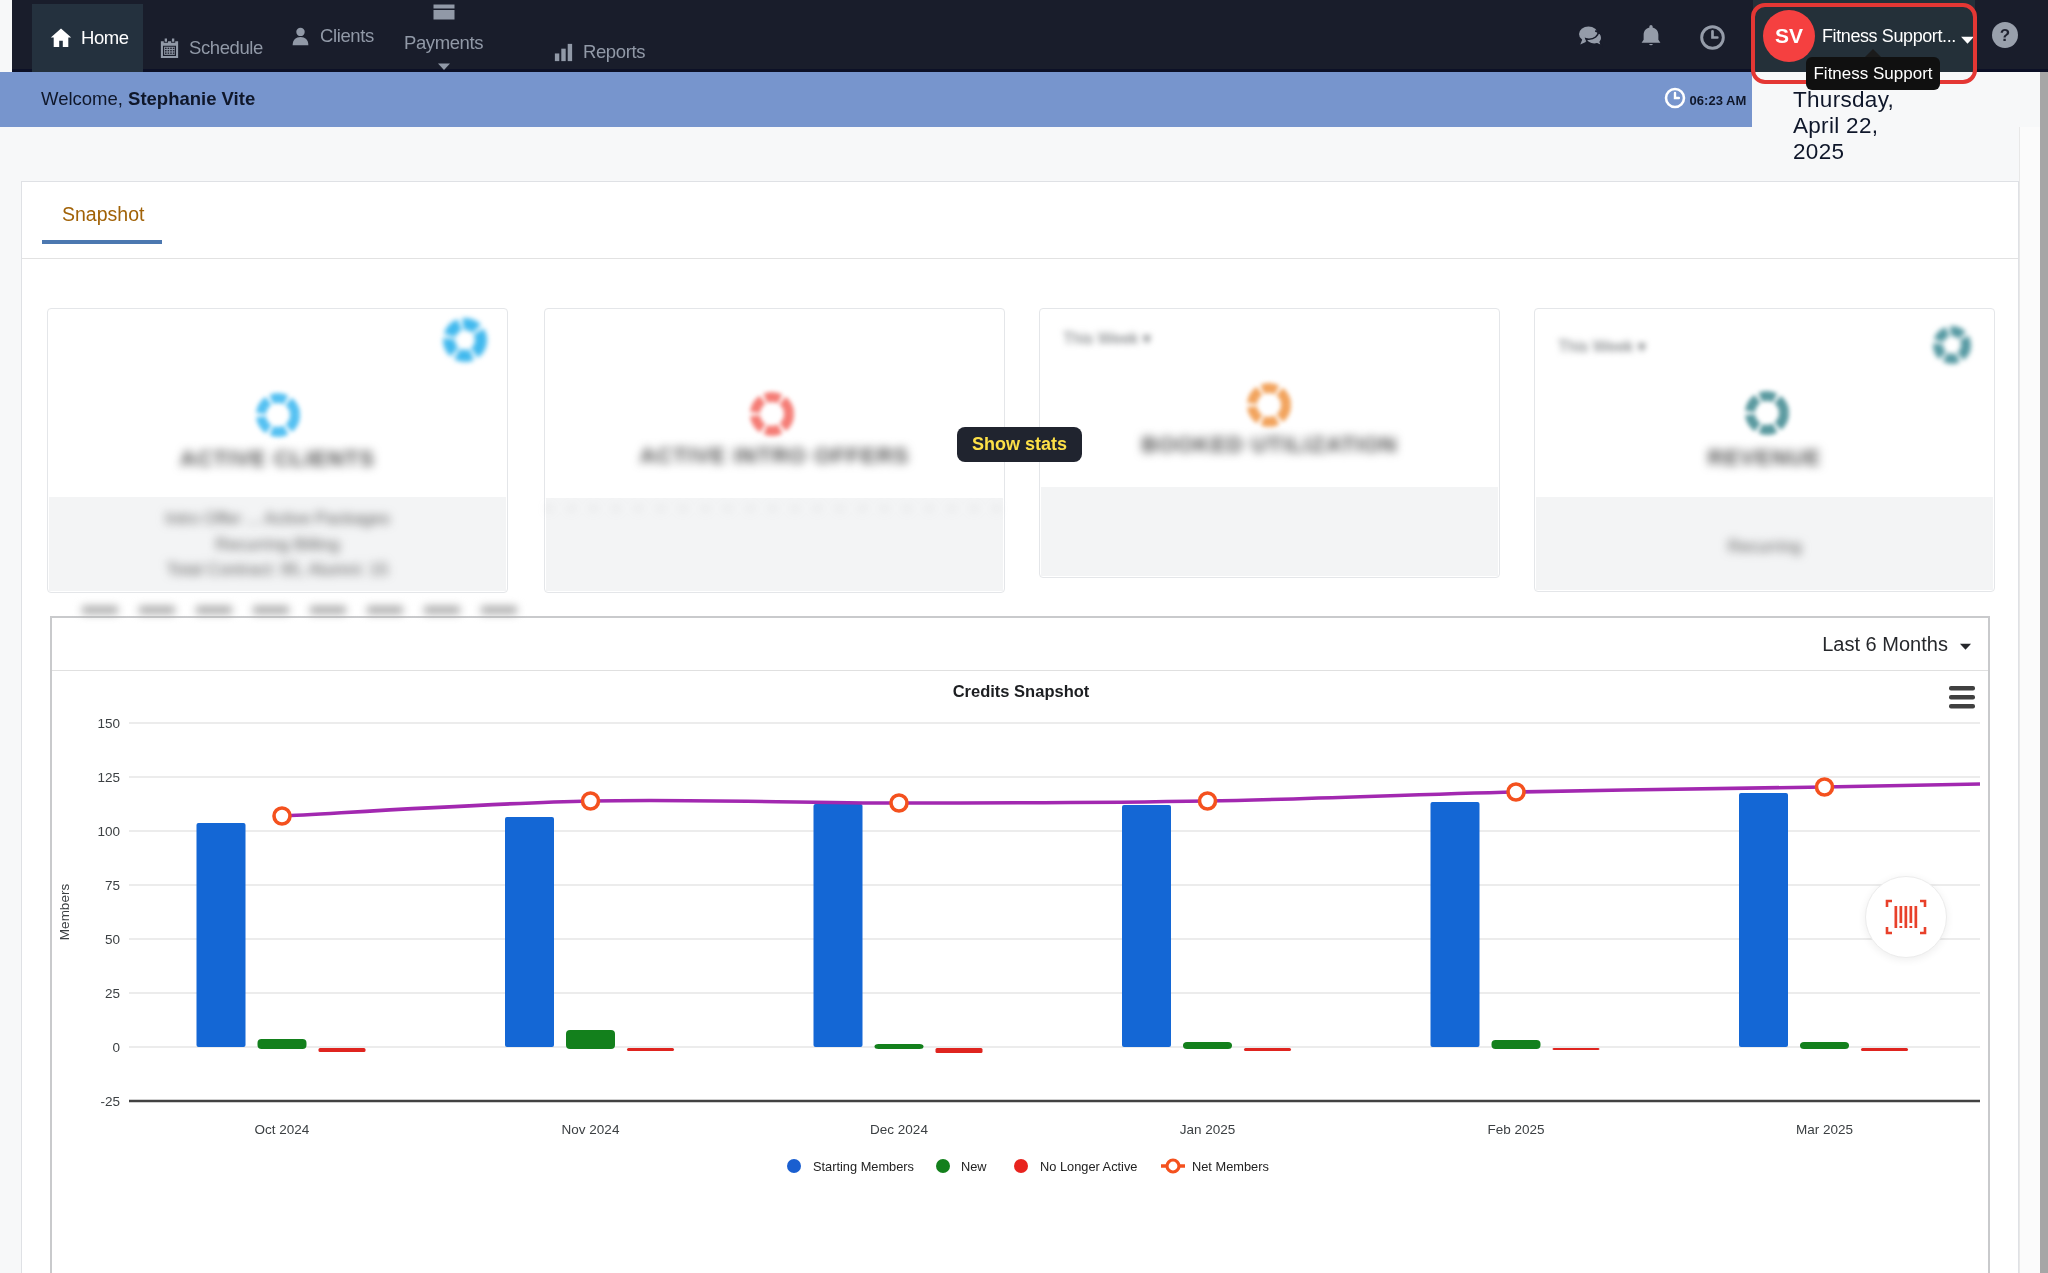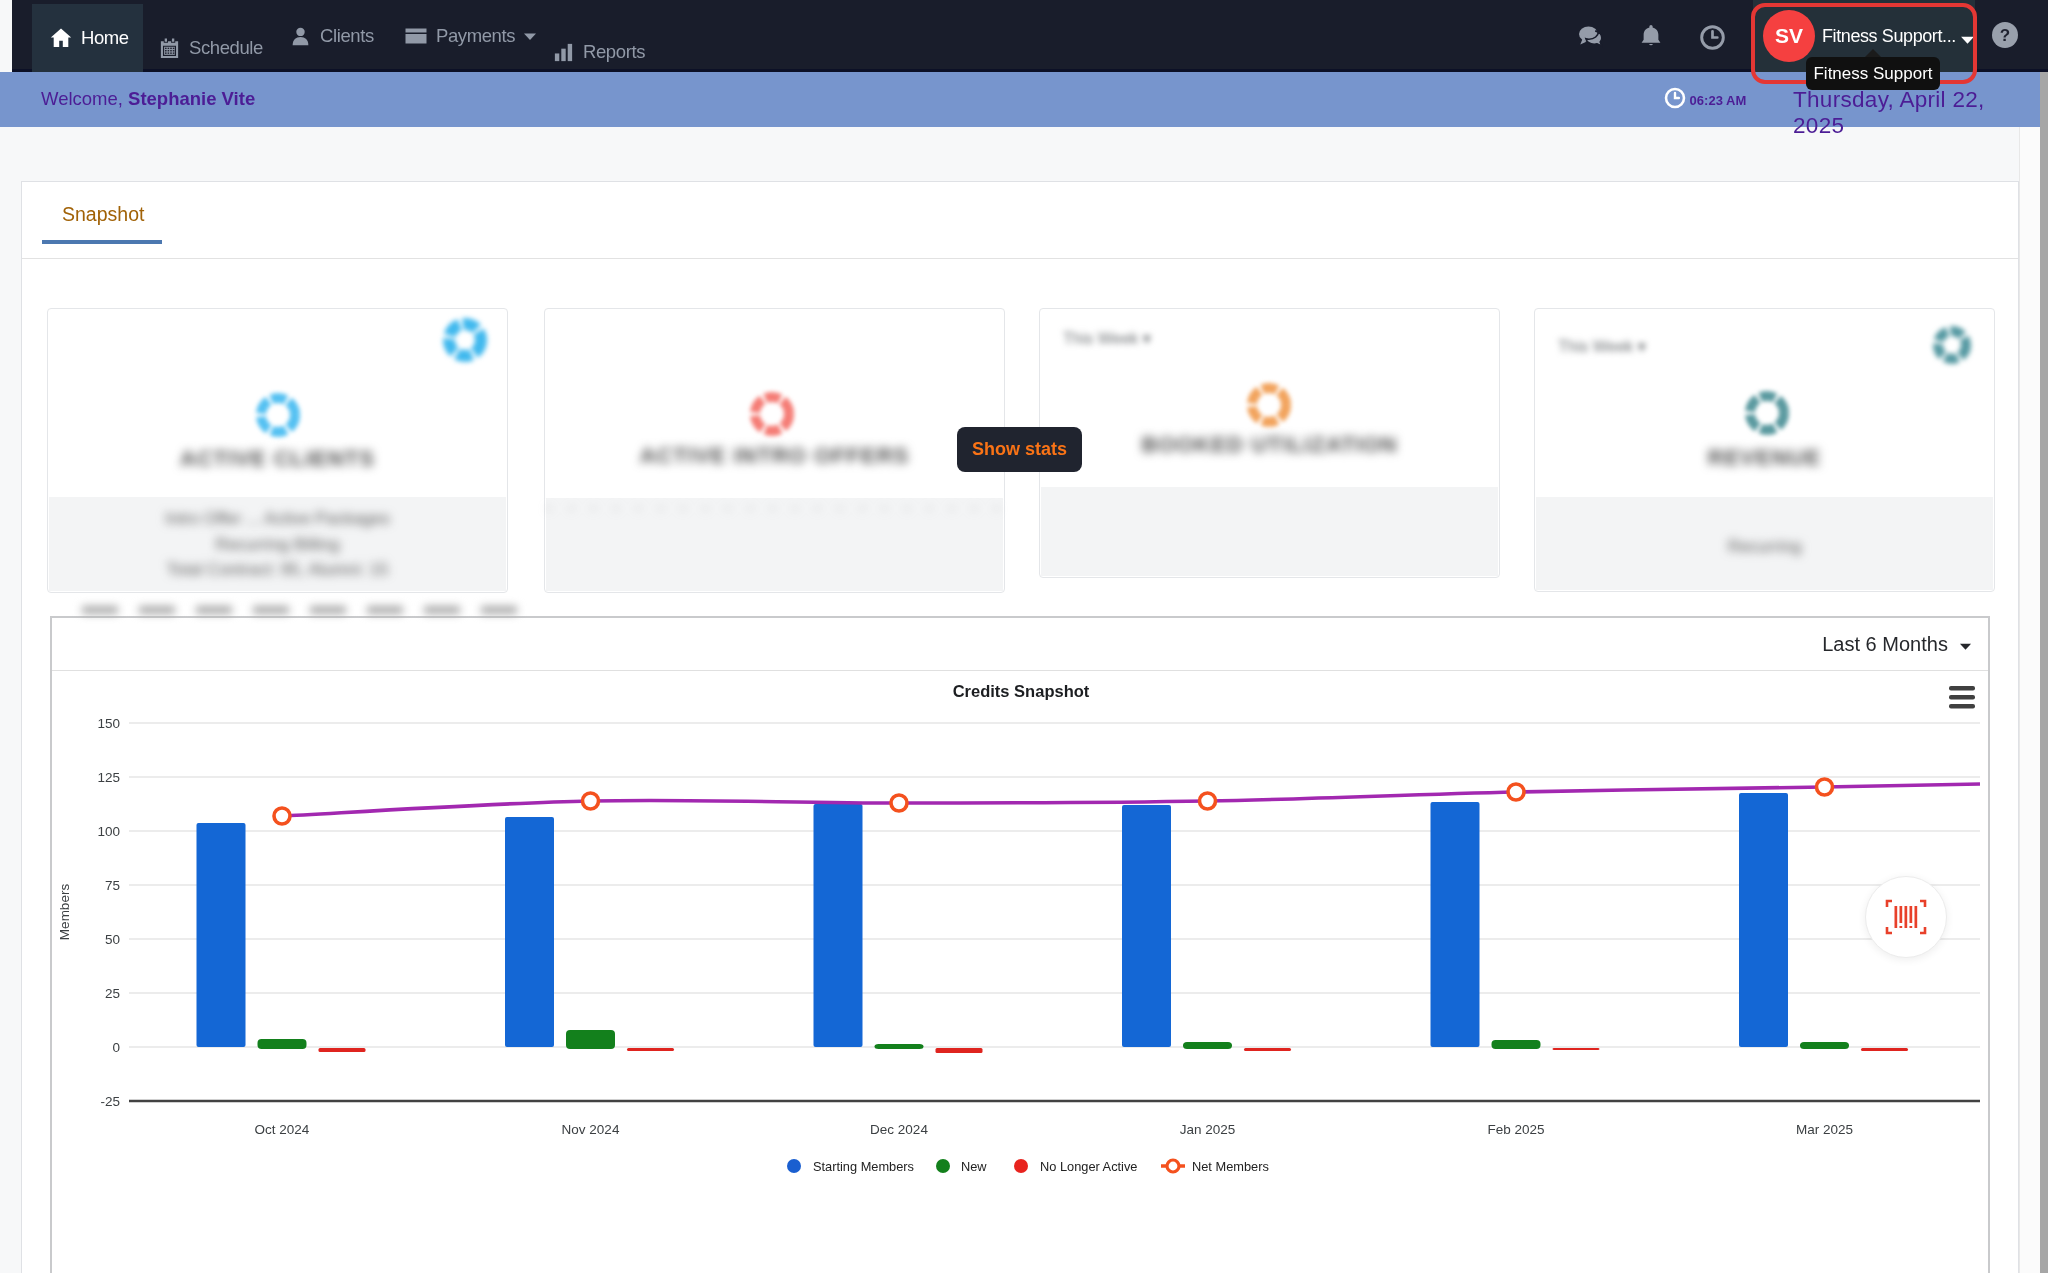--- a/index.html
+++ b/index.html
@@ -4,22 +4,22 @@
 html,body { width:2048px; height:1273px; overflow:hidden; background:#f7f8f9;
   font-family:"Liberation Sans", sans-serif; position:relative; }
 .abs { position:absolute; }
 
 #nav { position:absolute; left:12px; top:0; width:2048px; height:72px; background:#191d2b; border-bottom:3px solid #0c1026;padding-left:16px; }
 .nitem { position:absolute; top:0; height:72px; display:flex; align-items:center; gap:8px;
   color:#9199a7; font-size:18.5px; letter-spacing:-0.4px; }
 .nitem svg { flex:none; }
 #navhome { background:#24313e; color:#fff; padding:0 14px 0 17px; top:4px; height:68px; }
 
-#wbar { position:absolute; left:0; top:72px; width:2040px; height:55px; background:#7795cd;
-  color:#4c1d95; }
+#wbar { position:absolute; left:0; top:72px; width:1752px; height:55px; background:#7795cd;
+  color:#0f172a; }
 
 #card { position:absolute; left:21px; top:181px; width:1998px; height:1092px;
   background:#fff; border:1px solid #dfe1e5; border-bottom:none; }
 .statcard { position:absolute; background:#fff; border:1px solid #e4e6e9; border-radius:4px; }
 .graysec { position:absolute; left:1px; right:1px; bottom:1px; background:#f3f4f5; }
 .ringsvg { position:absolute; }
 .bluruc { position:absolute; width:100%; text-align:center; font-weight:bold; font-size:22px;
   letter-spacing:1px; color:#4e4e4e; filter:blur(5px); }
 .blurln { position:absolute; width:100%; text-align:center; font-size:17px; color:#585858;
   filter:blur(5px); }
@@ -69,21 +69,21 @@
       </svg>
       <span>Schedule</span>
     </div>
   <div class="nitem" style="left:277px;">
       <svg width="23" height="23" viewBox="0 0 24 24" fill="#9199a7">
         <circle cx="12" cy="7.2" r="4.4"></circle>
         <path d="M12 12.6c-4.8 0-8.2 2.8-8.2 8.4h16.4c0-5.6-3.4-8.4-8.2-8.4z"></path>
       </svg>
       <span>Clients</span>
     </div>
-  <div class="nitem" style="left:392px;">
+  <div class="nitem" style="left:392px;flex-direction:column;">
       <svg width="24" height="24" viewBox="0 0 24 24" fill="#9199a7">
         <path d="M1.5 4.5h21v4h-21z"></path>
         <path d="M1.5 10h21v9.5h-21zM4 14.5h6v1.8H4z"></path>
       </svg>
       <span>Payments</span>
       <svg width="14" height="9" viewBox="0 0 14 9">
         <path d="M1 1.5 7 8l6-6.5z" fill="#9199a7"></path>
       </svg>
     </div>
   <div class="nitem" style="left:540px;margin-top:16px;">
@@ -184,22 +184,22 @@
   </div>
   <div class="bluruc" style="top:136px;">REVENUE</div>
 </div>
 <svg class="ringsvg" style="left:1928px;top:321px;filter:blur(2.5px);" width="48" height="48">
     <circle cx="24" cy="24" r="14" fill="none" stroke="#579aa3" stroke-width="10" stroke-dasharray="13 3"></circle>
   </svg>
 <svg class="ringsvg" style="left:1740px;top:386px;filter:blur(2.2px);" width="54" height="54">
     <circle cx="27" cy="27" r="17" fill="none" stroke="#5b9aa0" stroke-width="10" stroke-dasharray="15 3.2"></circle>
   </svg>
 
-<div class="abs" style="left:957px;top:427px;width:125px;height:45px;background:#20242f;border-radius:8px;
-     z-index:20;color:#f97316;font-size:18px;font-weight:600;display:flex;align-items:center;justify-content:center;">Show stats</div>
+<div class="abs" style="left:957px;top:427px;width:125px;height:35px;background:#20242f;border-radius:8px;
+     z-index:20;color:#fde047;font-size:18px;font-weight:600;display:flex;align-items:center;justify-content:center;">Show stats</div>
 
 <div class="abs" style="left:82px;top:606px;width:445px;height:8px;z-index:5;filter:blur(4px);
      background:repeating-linear-gradient(90deg,#a9a9a9 0 36px,rgba(0,0,0,0) 36px 57px);"></div>
 
 <div id="chartcard">
   <div id="chead">
       <div id="lastm">Last 6 Months &nbsp;<svg width="13" height="9" viewBox="0 0 14 9">
           <path d="M1 1.5 7 8l6-6.5z" fill="#26282c"></path>
         </svg></div>
     </div>

